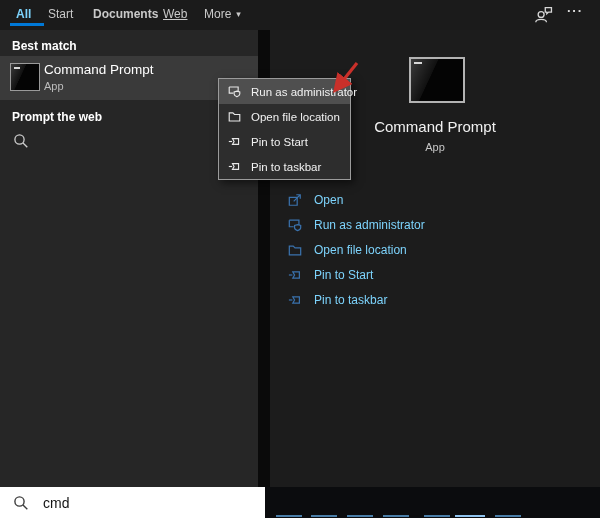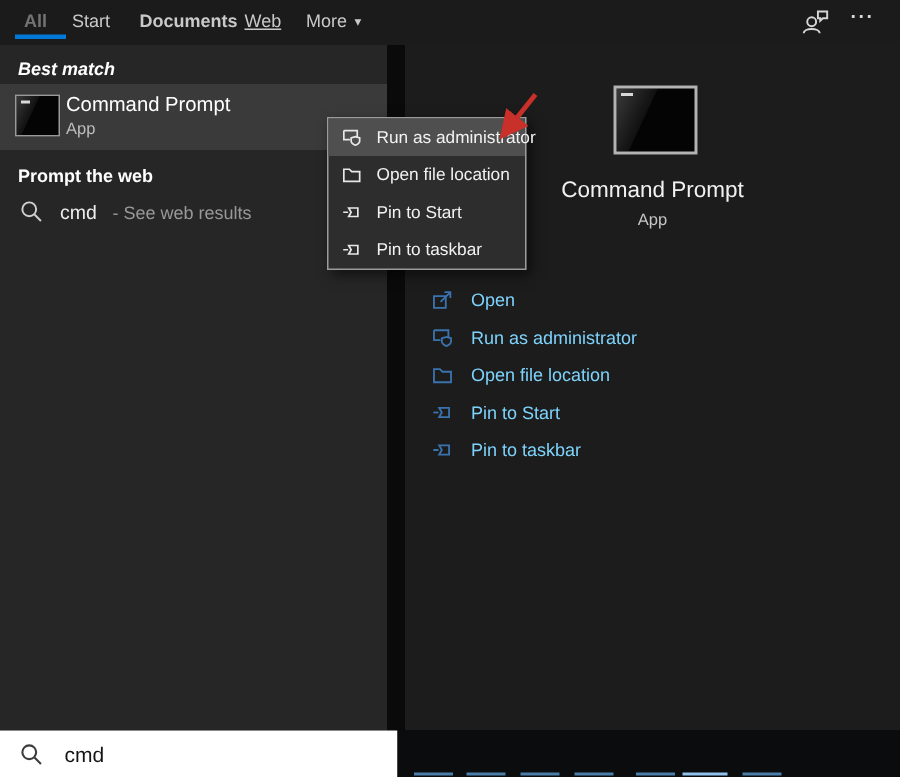--- a/index.html
+++ b/index.html
@@ -3,21 +3,21 @@
 <meta charset="utf-8">
 <style>
   html,body{margin:0;padding:0;background:#000;}
   #screen{position:relative;width:600px;height:518px;background:#000;overflow:hidden;
           font-family:"Liberation Sans",sans-serif;-webkit-font-smoothing:antialiased;}
   .abs{position:absolute;}
 
   
   .topbar{left:0;top:0;width:600px;height:30px;background:#1b1b1b;}
   .tab{top:7px;font-size:12px;color:#c9c9c9;cursor:default;}
-  .tab.active{color:#737373;font-weight:700;}
+  .tab.active{color:#7dd3fc;font-weight:700;}
   .tab-underline{left:10px;top:23px;width:34px;height:3px;background:#0078d7;}
   .chev{font-size:9px;color:#c9c9c9;margin-left:5px;position:relative;top:-1px;}
   .topbar-ellipsis{top:3px;left:567px;color:#dedede;font-size:13px;letter-spacing:1px;font-weight:700;}
   .person-svg{left:534px;top:5px;}
 
   
   .left-panel{left:0;top:30px;width:258px;height:457px;background:#262626;}
   .sec-header{left:12px;font-size:12px;font-weight:700;color:#fff;}
   .best-row{left:0;top:26px;width:258px;height:44px;background:#3a3a3a;cursor:default;}
   .cmd-ic{background:#040404;border:1px solid #9a9a9a;
@@ -87,39 +87,35 @@
     </div>
     <svg class="abs person-svg" width="19" height="19" viewBox="0 0 16 16" fill="none" stroke="#d6d6d6" stroke-width="1.1">
       <circle cx="6" cy="8" r="2.5"></circle>
       <path d="M1.5 14.5 C1.5 11.2 10.5 11.2 10.5 14.5"></path>
       <path d="M9.5 2.2 H14.7 V6 H12.3 L10.8 7.4 V6 H9.5 Z"></path>
     </svg>
     <div class="abs topbar-ellipsis">···</div>
   </div>
 
   <div class="abs left-panel">
-    <div class="abs sec-header" style="top:9px;font-style:italic;">Best match</div>
+    <div class="abs sec-header" style="top:9px;">Best match</div>
 
     <div class="abs best-row">
       <div class="abs cmd-ic best-ic"></div>
       <div class="abs best-title">Command Prompt</div>
       <div class="abs best-sub">App</div>
     </div>
 
     <div class="abs sec-header" style="top:80px;">Prompt the web</div>
 
     <div class="abs web-row">
       <svg class="abs" style="left:13px;top:5px;" width="16" height="16" viewBox="0 0 16 16" fill="none" stroke="#cfcfcf" stroke-width="1.3">
         <circle cx="6.5" cy="6.5" r="4.6"></circle>
           <path d="M10 10 L14.3 14.3"></path>
       </svg>
-      <span class="abs" style="left:40px;top:5px;">
-        <span class="web-query">cmd</span>
-        <span class="web-suffix">- See web results</span>
-      </span>
     </div>
   </div>
 
   <div class="abs panel-gap"></div>
 
   <div class="abs preview">
     <div class="abs cmd-ic big-ic"></div>
     <div class="abs pv-title">Command Prompt</div>
     <div class="abs pv-sub">App</div>
 

